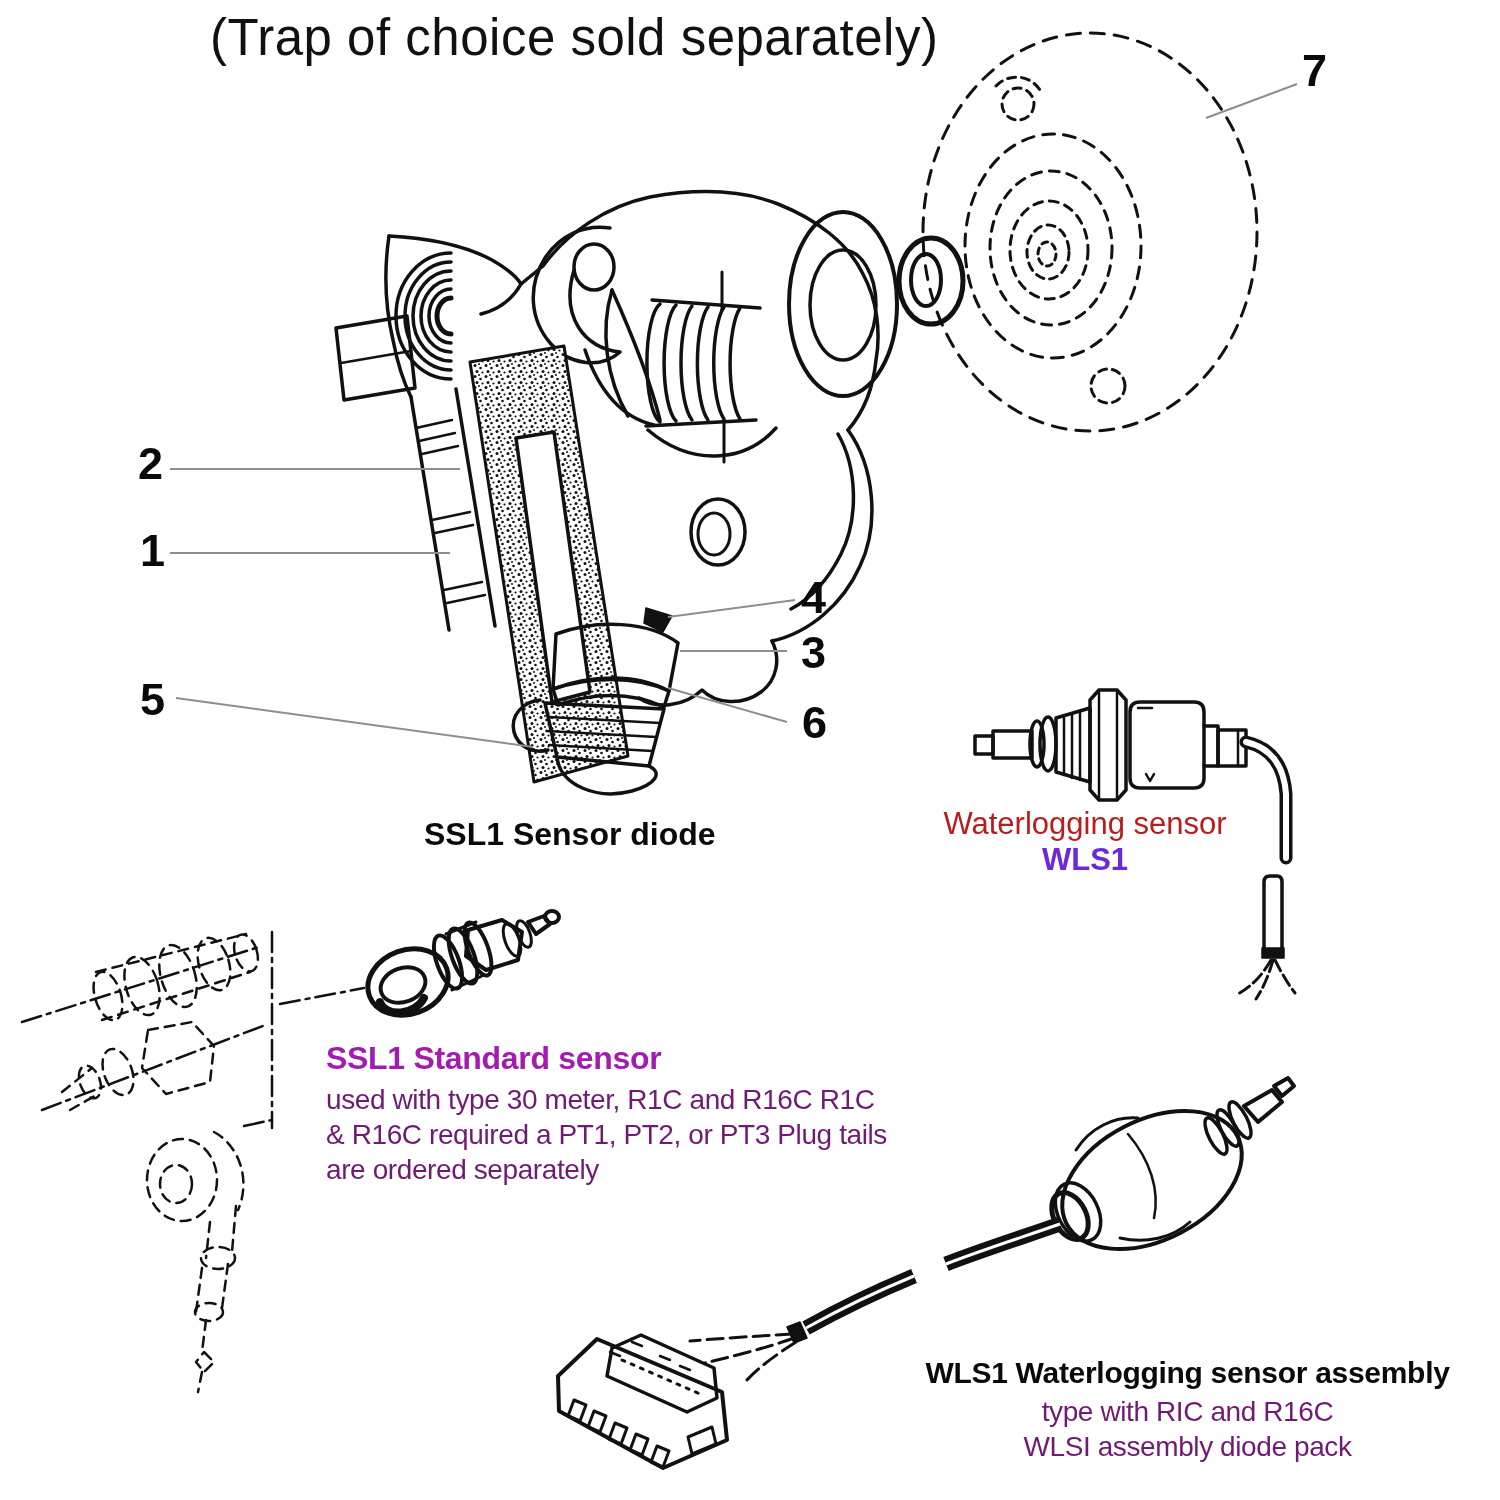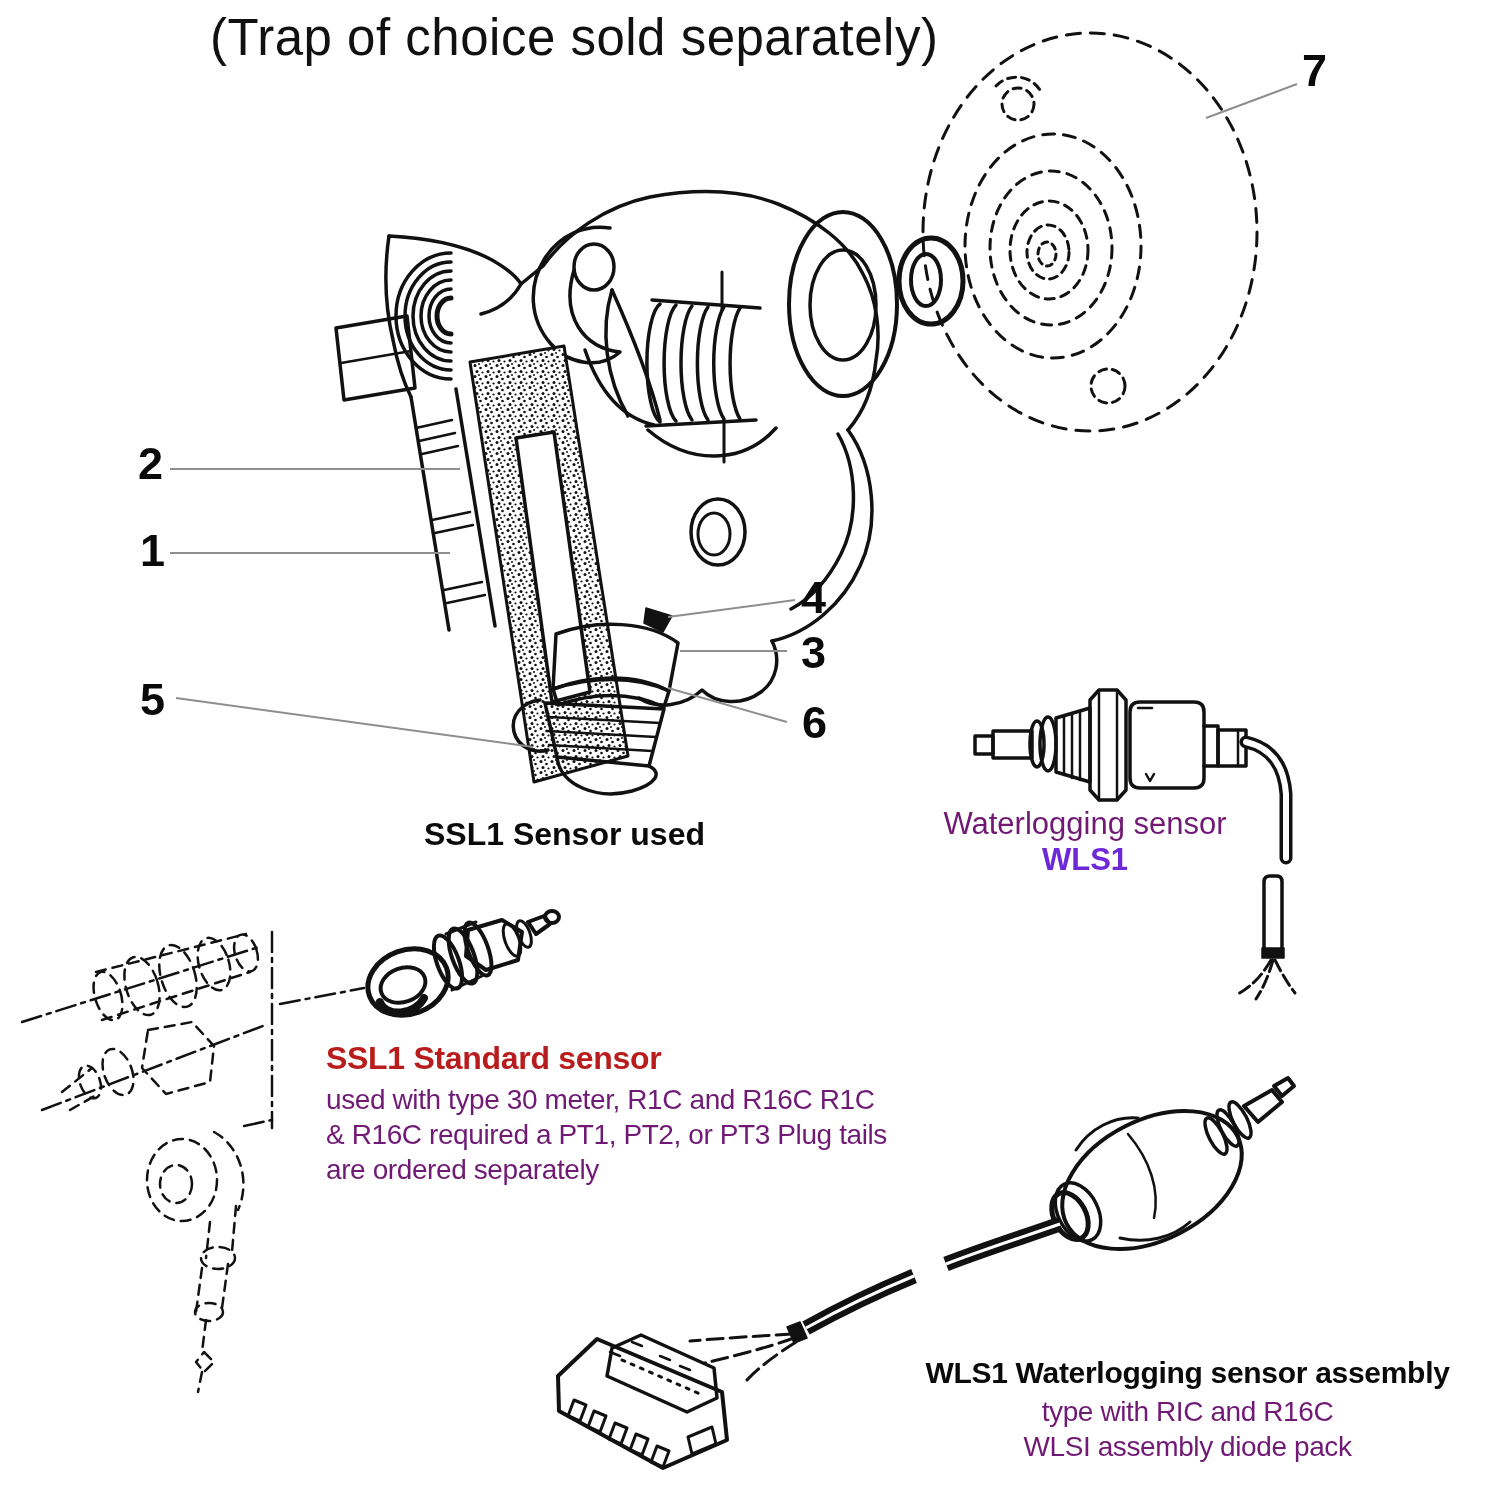--- a/index.html
+++ b/index.html
@@ -28,23 +28,23 @@
     font-weight: 700;
     line-height: 1;
     color: #0a0a0a;
   }
   .fig-caption {
     font-size: 32px;
     font-weight: 700;
     color: #0a0a0a;
   }
   .center-block { text-align: center; }
-  .label-line { font-size: 31px; line-height: 36px; color: #701a75; }
+  .label-line { font-size: 31px; line-height: 36px; color: #b91c1c; }
   .label-model { font-size: 31px; line-height: 36px; font-weight: 700; color: #6d28d9; }
-  .desc-heading { font-size: 32px; font-weight: 700; color: #b91c1c; margin-bottom: 5px; letter-spacing: -0.3px; }
+  .desc-heading { font-size: 32px; font-weight: 700; color: #a21caf; margin-bottom: 5px; letter-spacing: -0.3px; }
   .desc-line { font-size: 28px; line-height: 35px; color: #701a75; letter-spacing: -0.4px; }
   .desc-heading-sm { font-size: 30px; font-weight: 700; color: #0a0a0a; margin-bottom: 4px; letter-spacing: -0.3px; }
 </style>
 </head>
 <body>
 
 <div id="stage">
 
   <svg id="art" viewBox="0 0 1500 1500" xmlns="http://www.w3.org/2000/svg">
     <defs>
@@ -297,21 +297,21 @@
   <div class="abs note-text" style="left:210px; top:8px;">(Trap of choice sold separately)</div>
 
   <span class="abs callout" style="left:140px; top:528px;">1</span>
   <span class="abs callout" style="left:138px; top:441px;">2</span>
   <span class="abs callout" style="left:801px; top:630px;">3</span>
   <span class="abs callout" style="left:801px; top:575px;">4</span>
   <span class="abs callout" style="left:140px; top:677px;">5</span>
   <span class="abs callout" style="left:802px; top:700px;">6</span>
   <span class="abs callout" style="left:1302px; top:48px;">7</span>
 
-  <div class="abs fig-caption" style="left:424px; top:816px;">SSL1 Sensor used</div>
+  <div class="abs fig-caption" style="left:424px; top:816px;">SSL1 Sensor diode</div>
 
   <div class="abs center-block" style="left:925px; top:806px; width:320px;">
     <div class="label-line">Waterlogging sensor</div>
     <div class="label-model">WLS1</div>
   </div>
 
   <div class="abs" style="left:326px; top:1040px;">
     <div class="desc-heading">SSL1 Standard sensor</div>
     <div class="desc-line">used with type 30 meter, R1C and R16C R1C</div>
     <div class="desc-line">&amp; R16C required a PT1, PT2, or PT3 Plug tails</div>

